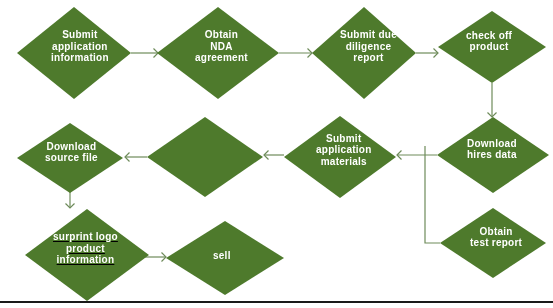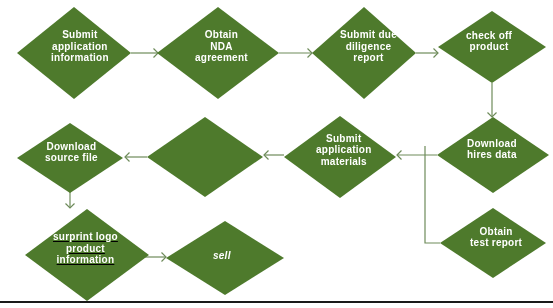--- a/index.html
+++ b/index.html
@@ -173,21 +173,21 @@
           <polygon points="62,0 124,46 62,92 0,46" fill="#4E7A2C"></polygon>
         </svg>
         <div class="node-label" style="margin-left: 28px; margin-top: -13px;">surprint  logo
 product
 information</div>
       </div>
       <div class="node" style="left: 166px; top: 221px; width: 118px; height: 74px;">
         <svg class="node-shape" viewBox="0 0 118 74" preserveAspectRatio="none">
           <polygon points="59,0 118,37 59,74 0,37" fill="#4E7A2C"></polygon>
         </svg>
-        <div class="node-label" style="margin-left: 47px; margin-top: -5px; font-style: italic;">sell</div>
+        <div class="node-label" style="margin-left: 47px; margin-top: -5px;">sell</div>
       </div>
       <div class="node" style="left: 440px; top: 208px; width: 106px; height: 70px;">
         <svg class="node-shape" viewBox="0 0 106 70" preserveAspectRatio="none">
           <polygon points="53,0 106,35 53,70 0,35" fill="#4E7A2C"></polygon>
         </svg>
         <div class="node-label" style="margin-left: 30px; margin-top: -12px;">Obtain
 test report</div>
       </div>
     </div>
 

